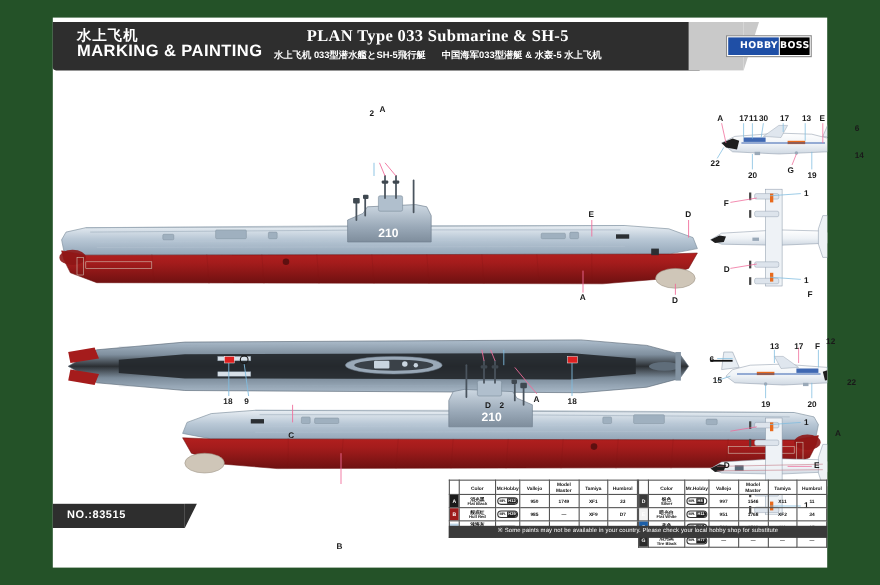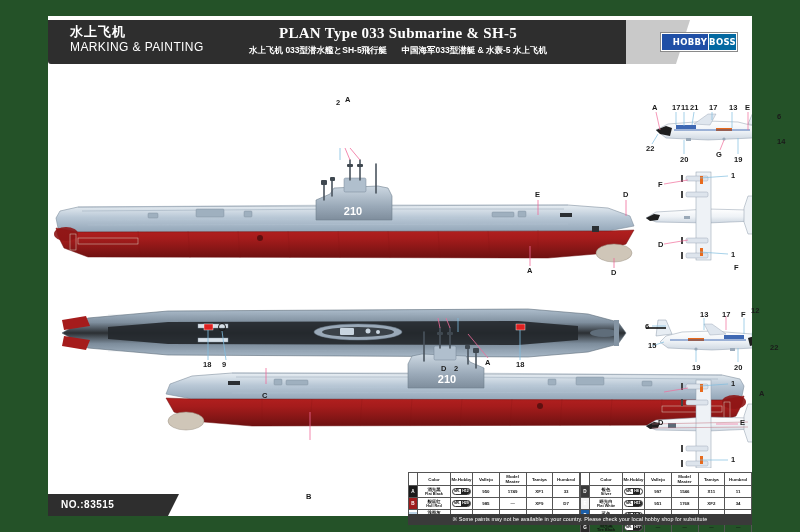--- a/index.html
+++ b/index.html
@@ -47,21 +47,21 @@
   }
   .hdr-left {
     position: absolute; left: 22px; top: 8px;
     color: #ffffff; text-align: left;
   }
   .hdr-left .cn {
     font-size: 13px; font-weight: bold; letter-spacing: 1px;
     line-height: 16px;
   }
   .hdr-left .en {
-    font-size: 12px; font-weight: normal; letter-spacing: .4px;
+    font-size: 15px; font-weight: bold; letter-spacing: .4px;
     line-height: 14px;
   }
   .hdr-center {
     position: absolute; left: 150px; top: 7px;
     width: 400px; text-align: center; color: #ffffff;
   }
   .hdr-center .t1 {
     font-family: "Liberation Serif", serif;
     font-size: 15px; font-weight: bold; line-height: 20px;
     letter-spacing: .3px;
@@ -78,39 +78,39 @@
     padding: 1px;
   }
   .logo .lb {
     background: #1f4fa6; color: #fff; flex: 1;
     font-size: 8.5px; font-weight: bold; letter-spacing: .3px;
     display: flex; align-items: center; justify-content: center;
     font-family: "DejaVu Sans", sans-serif;
     padding-left: 10px;
   }
   .logo .lr {
-    background: #0369a1; color: #fff; flex: .75; margin-left: 1px;
+    background: #000000; color: #fff; flex: .75; margin-left: 1px;
     font-size: 8.5px; font-weight: bold; letter-spacing: .3px;
     display: flex; align-items: center; justify-content: center;
     font-family: "DejaVu Sans", sans-serif;
   }
   
   .canvas {
     position: absolute; left: 0; top: 52px;
     width: 704px; height: 400px;
   }
   
   .cal {
     position: absolute;
     font-size: 7.5px; font-weight: bold; color: #1a1a1a;
     font-family: "Liberation Sans", sans-serif;
     line-height: 8px; white-space: nowrap;
   }
   
-  .footer { position: absolute; left: 0; top: 468px; width: 652px; height: 48px; }
+  .footer { position: absolute; left: 0; top: 432px; width: 652px; height: 48px; }
   .kitno {
     position: absolute; left: 0; top: 10px;
     width: 120px; height: 22px;
     background: #2e2e2e;
   }
   .kitno:after {
     content: ""; position: absolute; right: -11px; top: 0;
     width: 0; height: 0; border-style: solid;
     border-width: 22px 11px 0 0;
     border-color: #2e2e2e transparent transparent transparent;
@@ -546,21 +546,21 @@
     
     <span class="cal" style="left:393px; top:297px;">D</span>
     <span class="cal" style="left:406px; top:297px;">2</span>
     <span class="cal" style="left:214px; top:324px;">C</span>
     <span class="cal" style="left:258px; top:425px;">B</span>
 
     
     <span class="cal" style="left:604px; top:36px;">A</span>
     <span class="cal" style="left:624px; top:36px;">17</span>
     <span class="cal" style="left:633px; top:36px;">11</span>
-    <span class="cal" style="left:642px; top:36px;">21</span>
+    <span class="cal" style="left:642px; top:36px;">30</span>
     <span class="cal" style="left:661px; top:36px;">17</span>
     <span class="cal" style="left:681px; top:36px;">13</span>
     <span class="cal" style="left:697px; top:36px;">E</span>
     <span class="cal" style="left:729px; top:45px;">6</span>
     <span class="cal" style="left:729px; top:70px;">14</span>
     <span class="cal" style="left:598px; top:77px;">22</span>
     <span class="cal" style="left:632px; top:88px;">20</span>
     <span class="cal" style="left:668px; top:83px;">G</span>
     <span class="cal" style="left:686px; top:88px;">19</span>
 

